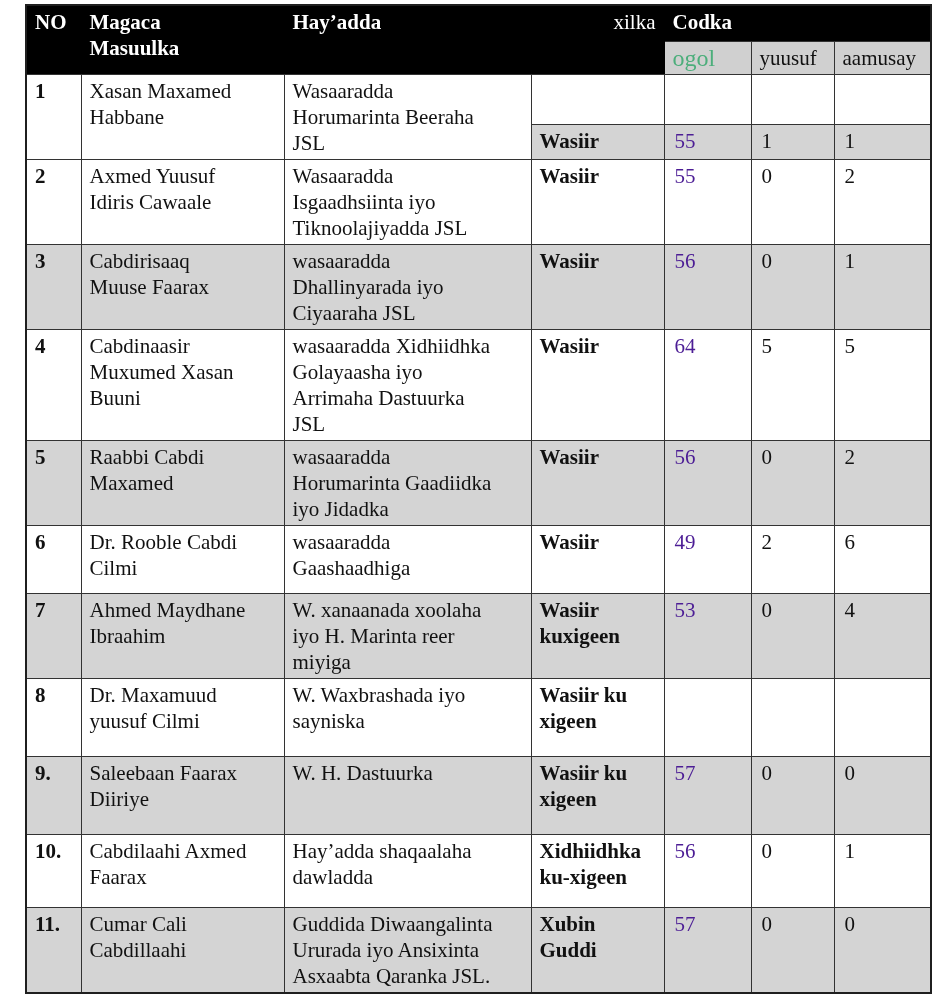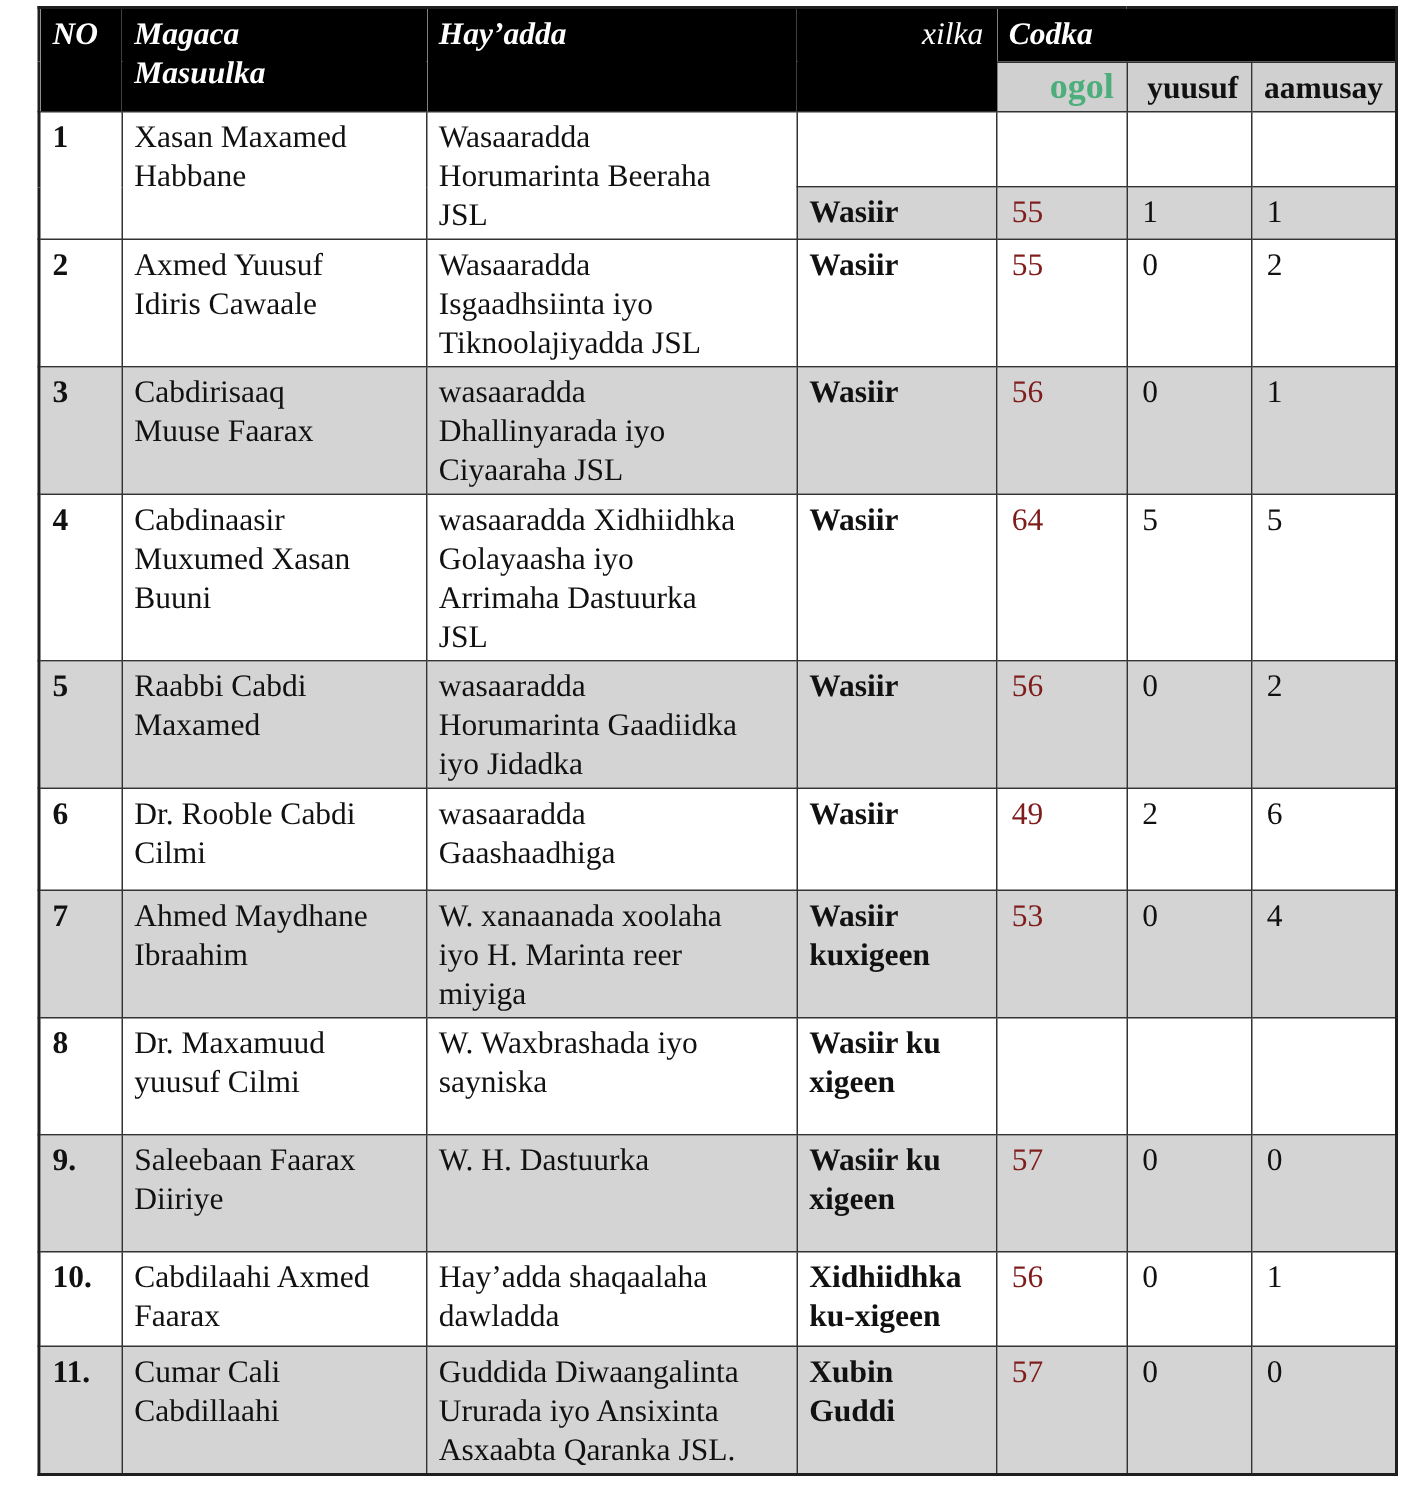--- a/index.html
+++ b/index.html
@@ -42,54 +42,53 @@
     overflow: hidden;
   }
   thead th {
     background: #000000;
     color: #ffffff;
     font-weight: bold;
     border-color: #000000;
     border-bottom-color: #333333;
   }
   thead th.reg { font-weight: normal; text-align: right; }
-  thead tr.head-a { height: 36px; font-style: italic; }
+  thead tr.head-a { height: 36px; }
   thead tr.head-b { height: 30px; }
   thead th.sub {
     background: #d0d0d0;
     color: #111111;
-    font-weight: bold;
+    font-weight: normal;
     border-color: #333333;
-    text-align: right;
   }
   thead th.sub.ogol {
     color: #4cae7b;
     font-size: 24px;
   }
   .ml { white-space: pre-line; }
 
   tr.gray td { background: #d4d4d4; }
   tr.white td { background: #ffffff; }
 
   td.no { font-weight: bold; }
   td.pos { font-weight: bold; }
   td.num { padding-left: 10px; }
-  td.v-ogol { color: #7f1d1d; margin-left: 32px; }
+  td.v-ogol { color: #4c1d95; margin-left: 32px; }
 
   tr.r1a { height: 50px; }
   tr.r1b { height: 34px; }
   tr.r2  { height: 84px; }
   tr.r3  { height: 80px; }
   tr.r4  { height: 110px; }
   tr.r5  { height: 82px; }
   tr.r6  { height: 68px; }
   tr.r7  { height: 80px; }
   tr.r8  { height: 78px; }
   tr.r9  { height: 78px; }
-  tr.r10 { height: 63px; }
+  tr.r10 { height: 73px; }
   tr.r11 { height: 80px; }
 </style>
 </head>
 <body>
 
 <div class="page">
   <table class="votes">
     <colgroup>
       <col class="c-no">
         <col class="c-name">

